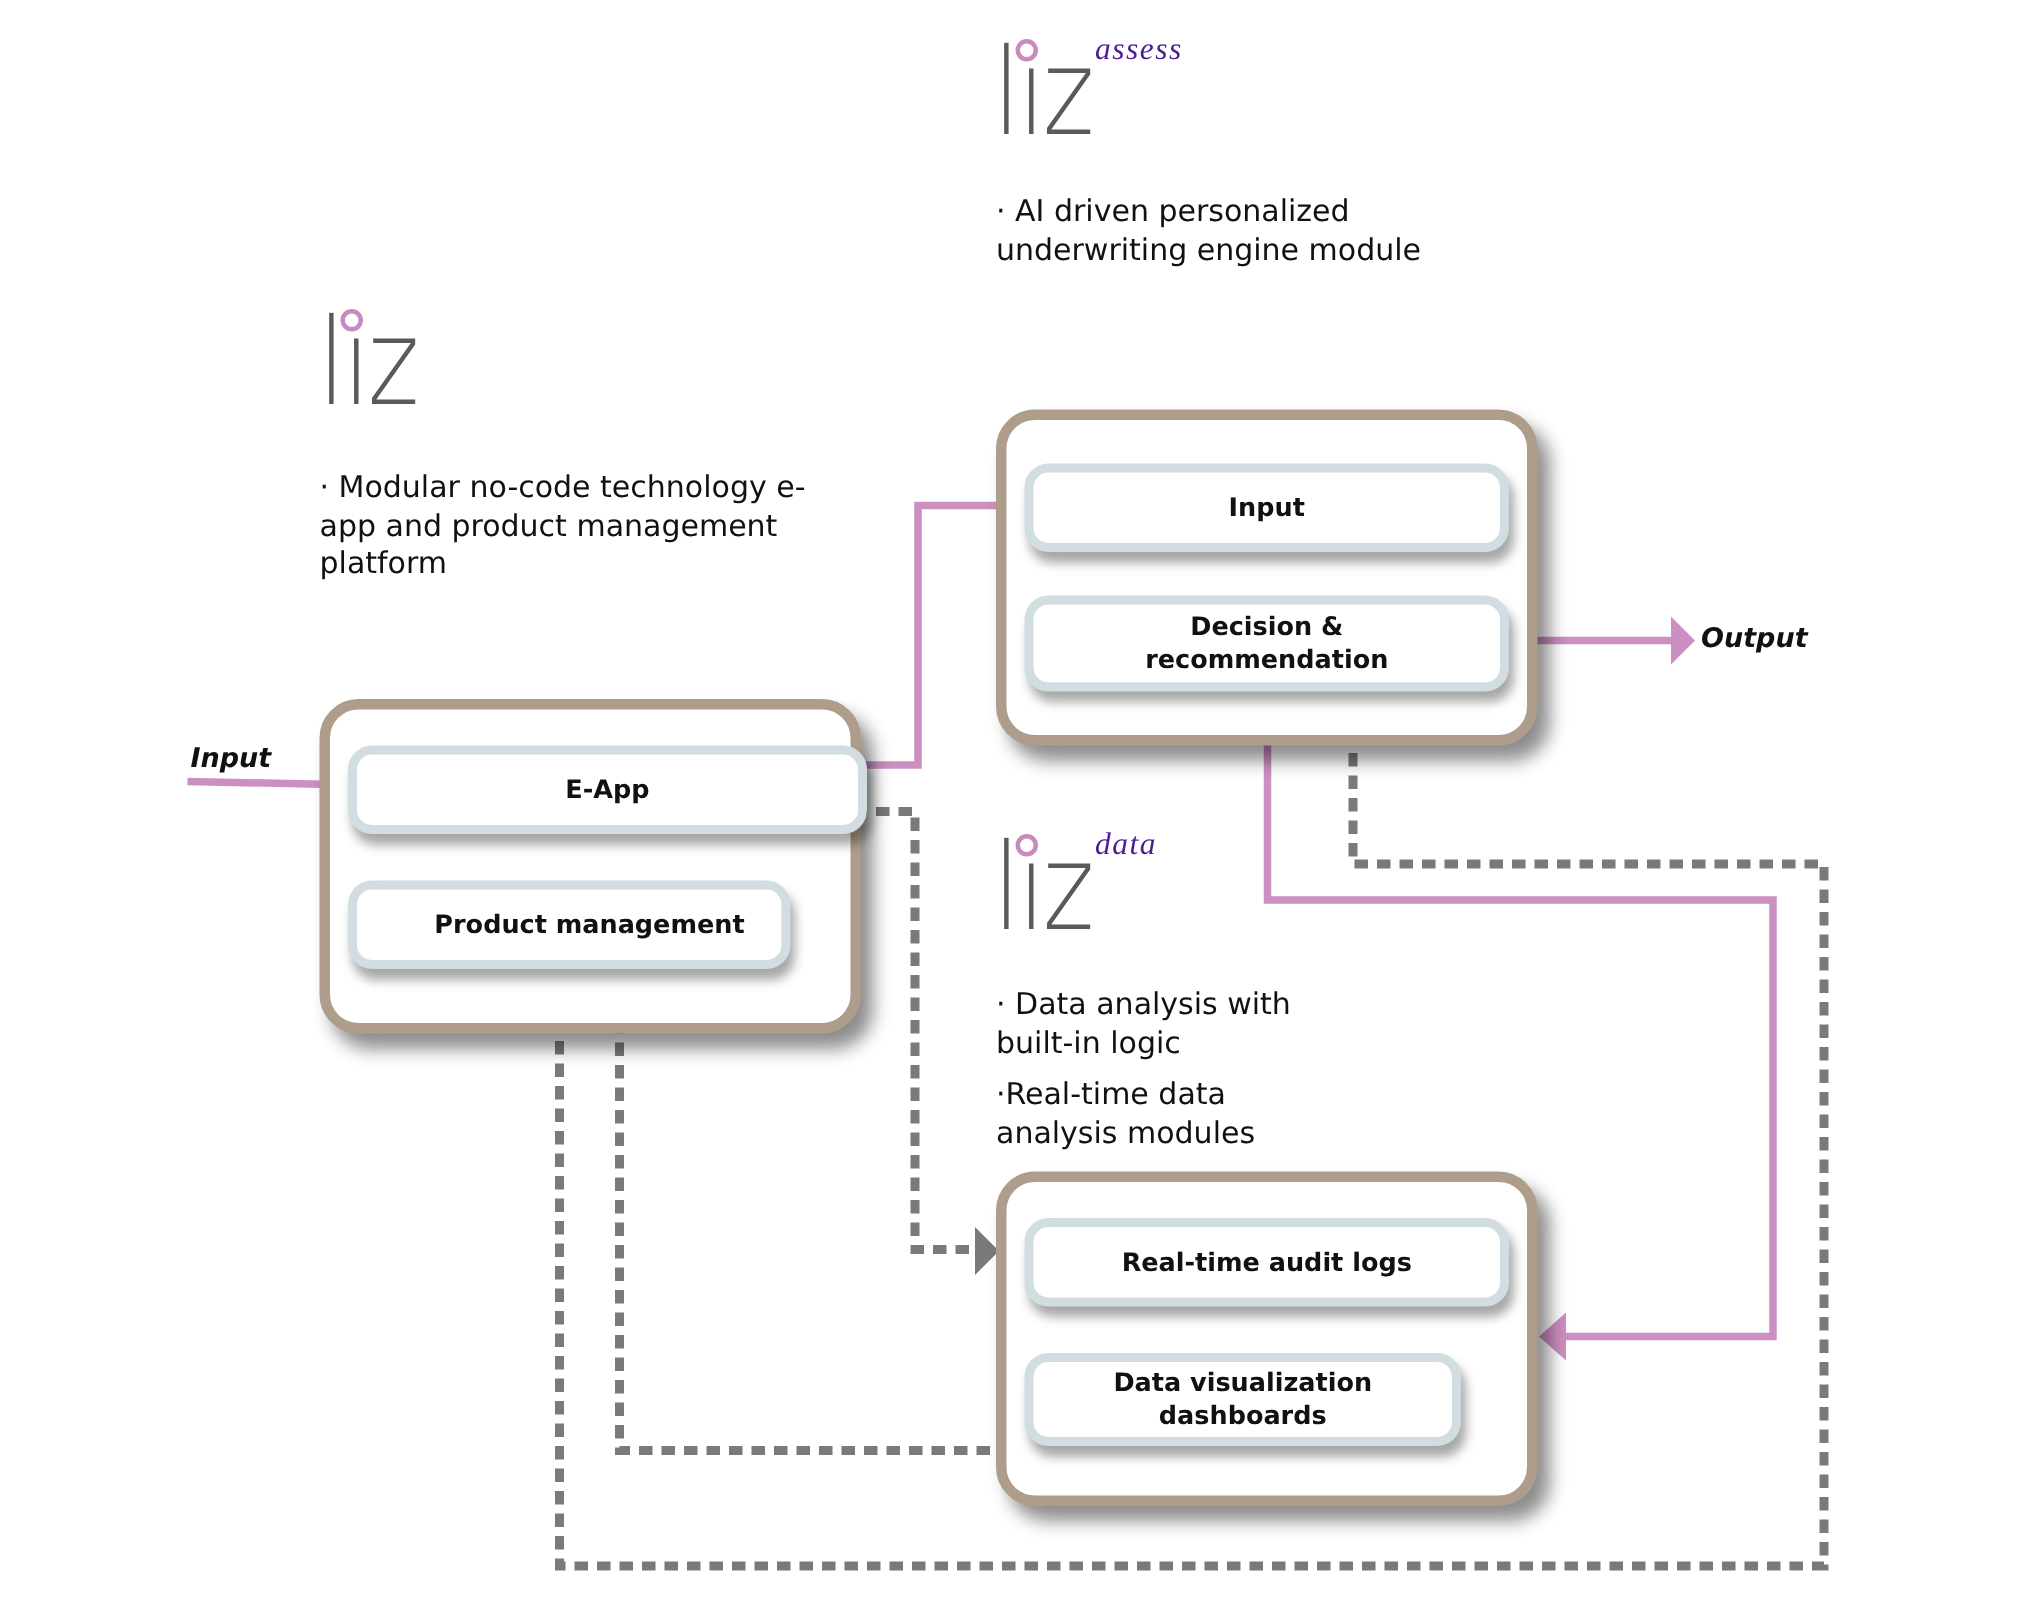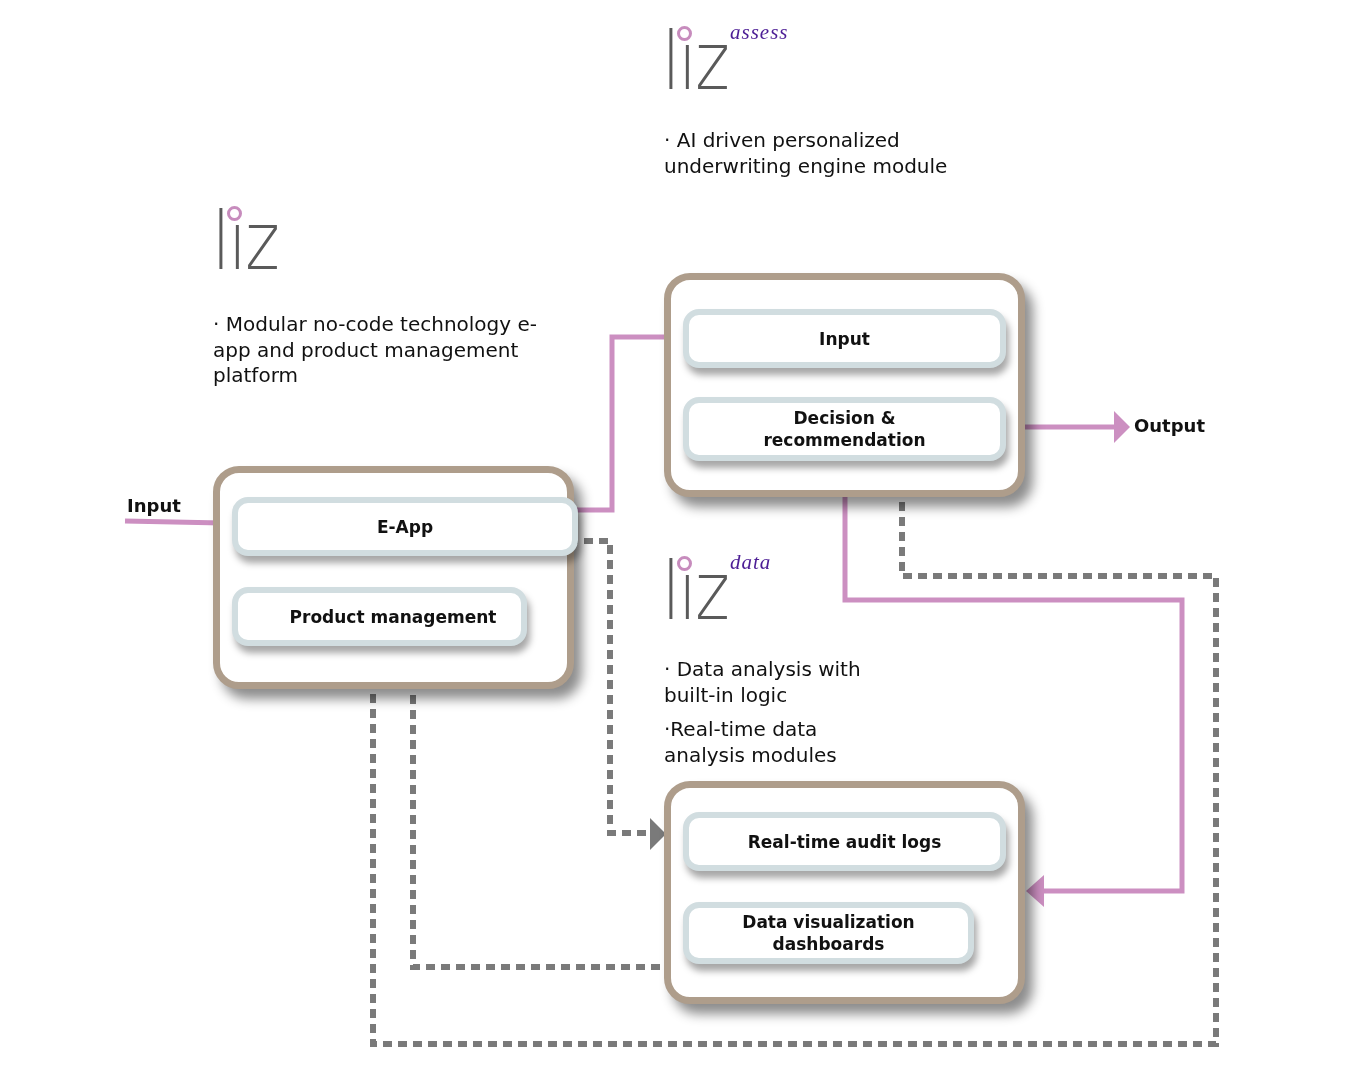--- a/index.html
+++ b/index.html
@@ -18,21 +18,21 @@
   .logo { position: absolute; z-index: 3; text-align: center; }
   .logo .liz { font-family: "DejaVu Sans", sans-serif; font-weight: 200; font-size: 80px;
                color: #5a5a5a; letter-spacing: -2px; line-height: 64px; display: block;
                transform: scaleX(0.82); transform-origin: left top; }
   .logo .dot { position: absolute; width: 9px; height: 9px; border: 3px solid #c78cbd;
                border-radius: 50%; left: 15px; top: -4px; background: #fff; }
   .logo .suffix { position: absolute; left: 68px; top: -10px; font-family: Liberation Serif, serif;
                   font-style: italic; font-size: 21px; color: #4c1d95; letter-spacing: 1px; }
   .desc { position: absolute; font-size: 20px; line-height: 25.5px; color: #111; z-index: 3; margin-top: 16px; }
   .desc p { margin: 0 0 9px 0; }
-  .label { position: absolute; font-size: 18px; font-weight: bold; color: #111; z-index: 3; }
+  .label { position: absolute; font-size: 18px; font-weight: bold; color: #111; z-index: 3; font-style: italic; }
 </style>
 </head>
 <body>
 
 <svg id="connectors" viewBox="0 0 1350 1080">
   <g fill="none" stroke-linejoin="miter">
 
     <path d="M125 521 L222 523" stroke="#cc8fc1" stroke-width="5"></path>
     <path d="M554 510 L612 510 L612 337 L672 337" stroke="#cc8fc1" stroke-width="5"></path>
     <path d="M1004 427 L1114 427" stroke="#cc8fc1" stroke-width="5"></path>

